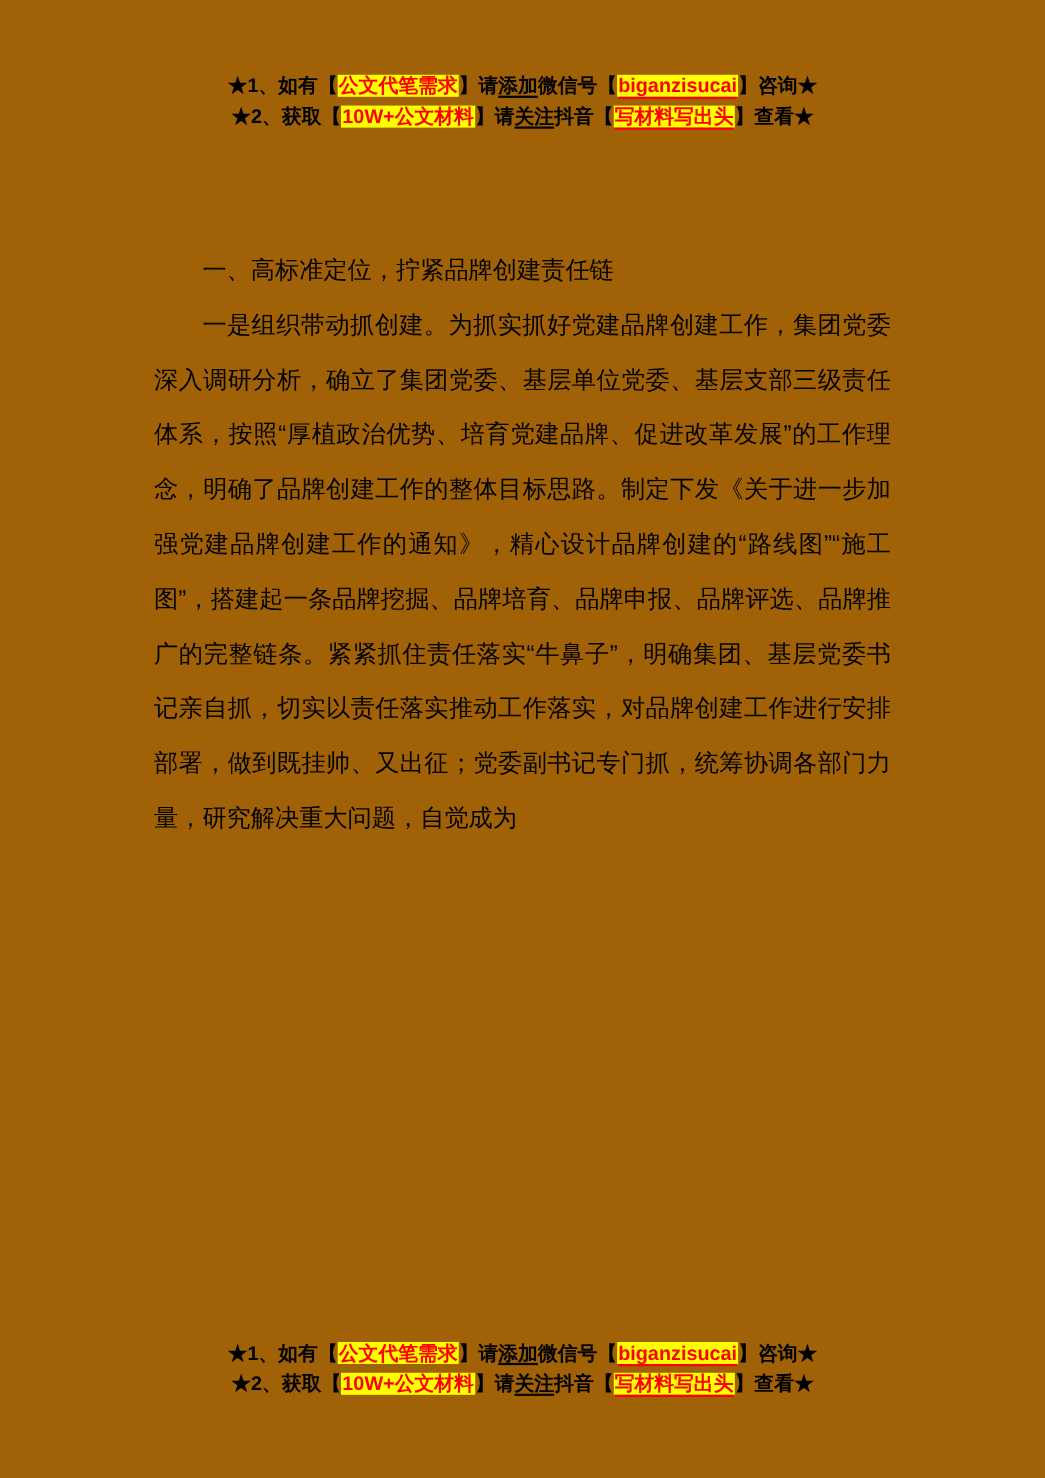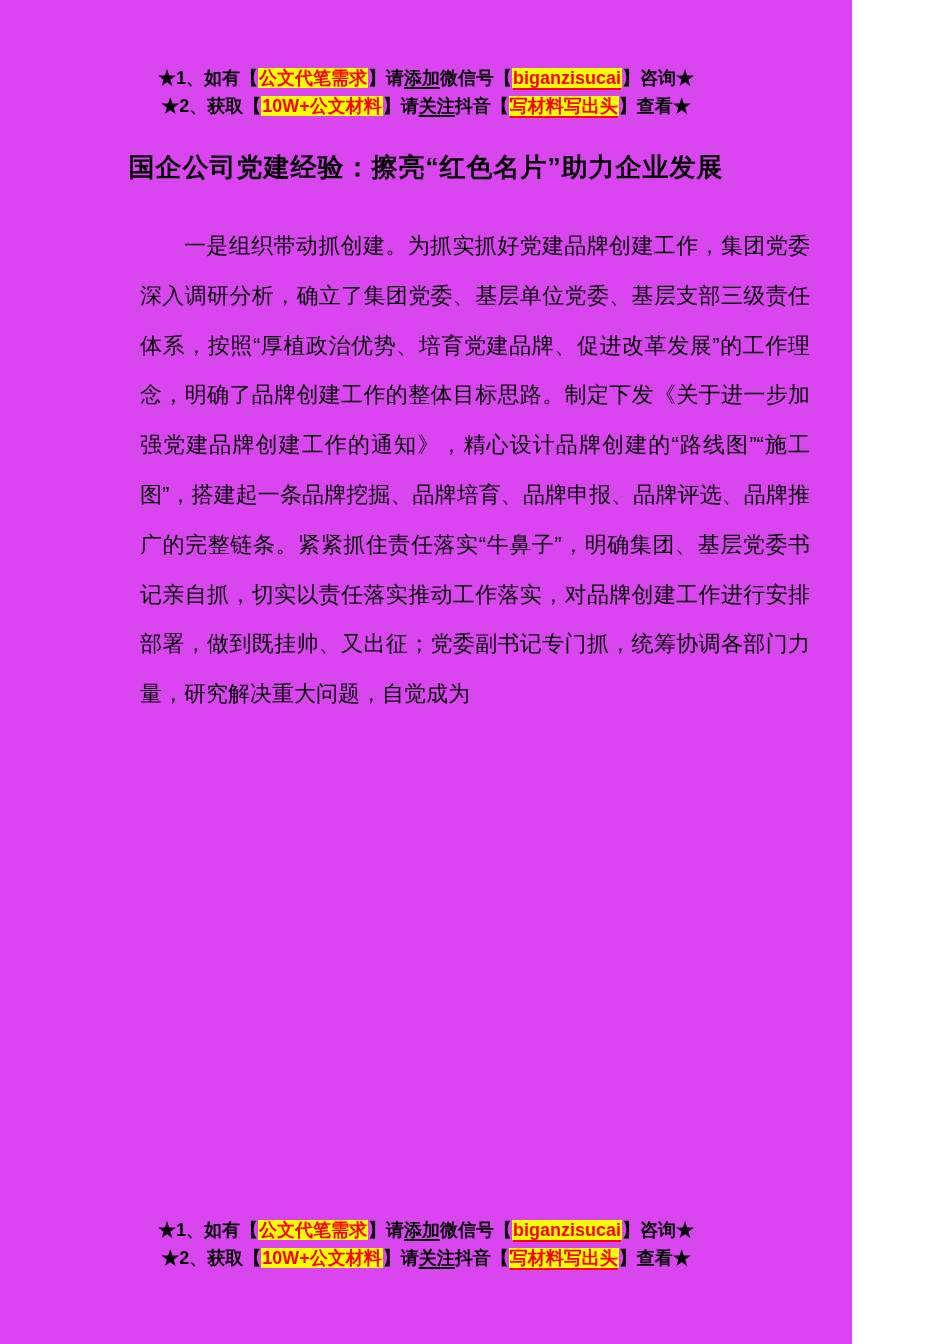--- a/index.html
+++ b/index.html
@@ -1,20 +1,20 @@
 <!DOCTYPE html>
 <html lang="zh"><head>
 <meta charset="utf-8">
 <style>
   html, body { margin: 0; padding: 0; background: #ffffff; }
   .page {
     position: relative;
-    width: 852px;
+    width: 950px;
     height: 1344px;
-    background: #d946ef;
+    background: #a16207;
     color: #000000;
     font-family: "Liberation Sans", sans-serif;
     overflow: hidden;
   }
   .promo {
     position: absolute;
     left: 0;
     width: 100%;
     text-align: center;
     font-weight: 700;
@@ -75,23 +75,23 @@
 
   <div class="promo promo-top">
     <div class="promo-line">
       <span>★1、如有【</span><span class="hl">公文代笔需求</span><span>】请</span><span class="ul-black">添加</span><span>微信号【</span><span class="hl ul-red">biganzisucai</span><span>】咨询★</span>
     </div>
     <div class="promo-line">
       <span>★2、获取【</span><span class="hl">10W+公文材料</span><span>】请</span><span class="ul-black">关注</span><span>抖音【</span><span class="hl ul-red">写材料写出头</span><span>】查看★</span>
     </div>
   </div>
 
-  <h1 class="doc-title">国企公司党建经验：擦亮“红色名片”助力企业发展</h1>
 
   <div class="body-text">
+    <p class="para">一、高标准定位，拧紧品牌创建责任链</p>
     <p class="para">一是组织带动抓创建。为抓实抓好党建品牌创建工作，集团党委深入调研分析，确立了集团党委、基层单位党委、基层支部三级责任体系，按照“厚植政治优势、培育党建品牌、促进改革发展”的工作理念，明确了品牌创建工作的整体目标思路。制定下发《关于进一步加强党建品牌创建工作的通知》，精心设计品牌创建的“路线图”“施工图”，搭建起一条品牌挖掘、品牌培育、品牌申报、品牌评选、品牌推广的完整链条。紧紧抓住责任落实“牛鼻子”，明确集团、基层党委书记亲自抓，切实以责任落实推动工作落实，对品牌创建工作进行安排部署，做到既挂帅、又出征；党委副书记专门抓，统筹协调各部门力量，研究解决重大问题，自觉成为</p>
   </div>
 
   <div class="promo promo-bottom">
     <div class="promo-line">
       <span>★1、如有【</span><span class="hl">公文代笔需求</span><span>】请</span><span class="ul-black">添加</span><span>微信号【</span><span class="hl ul-red">biganzisucai</span><span>】咨询★</span>
     </div>
     <div class="promo-line">
       <span>★2、获取【</span><span class="hl">10W+公文材料</span><span>】请</span><span class="ul-black">关注</span><span>抖音【</span><span class="hl ul-red">写材料写出头</span><span>】查看★</span>
     </div>

